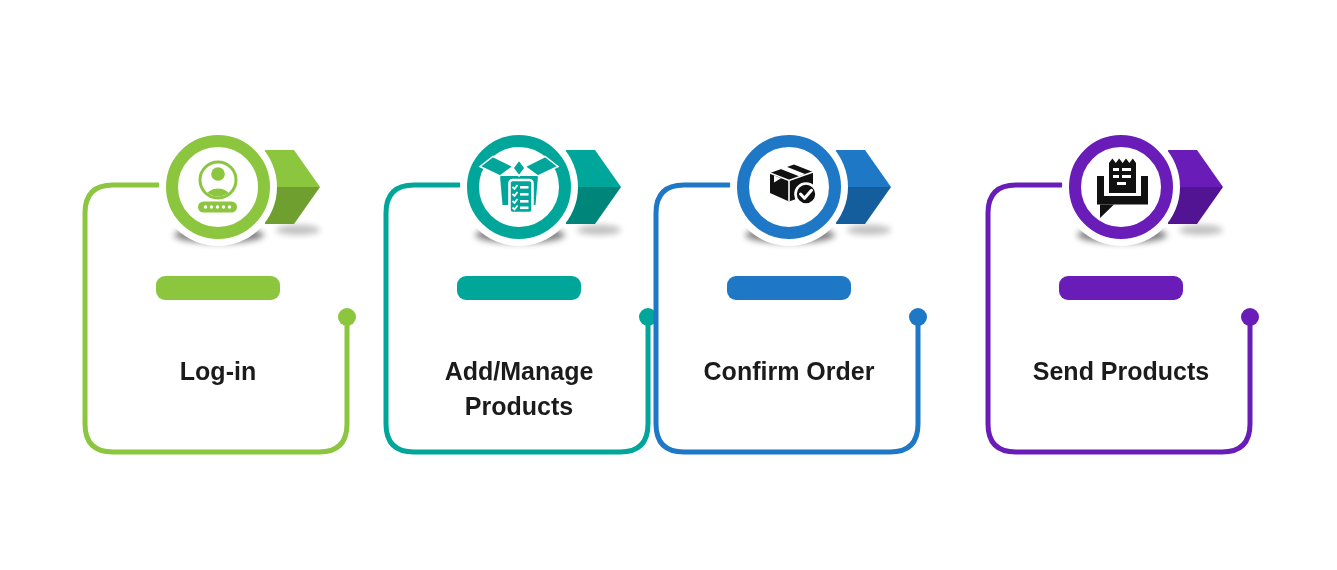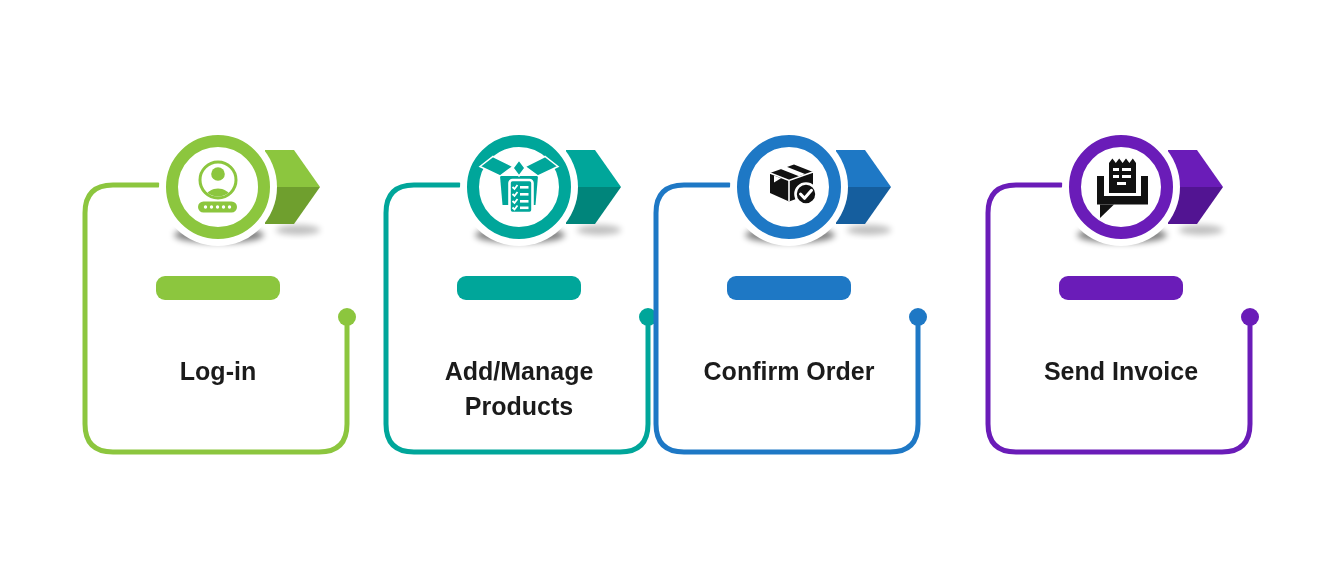--- a/index.html
+++ b/index.html
@@ -151,16 +151,16 @@
         <rect x="142" y="45" width="6" height="3" fill="#ffffff"></rect>
         <rect x="151" y="45" width="9" height="3" fill="#ffffff"></rect>
         <rect x="146" y="52" width="9" height="3" fill="#ffffff"></rect>
         <rect x="126" y="46" width="7" height="28"></rect>
         <rect x="170" y="46" width="7" height="28"></rect>
         <rect x="126" y="66" width="51" height="8.5"></rect>
         <path d="M129 74.5 L129 88 L143 74.5 Z"></path>
       </g>
       <rect x="88" y="146" width="124" height="24" rx="9" fill="#6A1CB8"></rect>
     </svg>
-    <div class="step-label">Send Invoice</div>
+    <div class="step-label">Send Products</div>
   </div>
 
 </div>
 
 </body></html>

